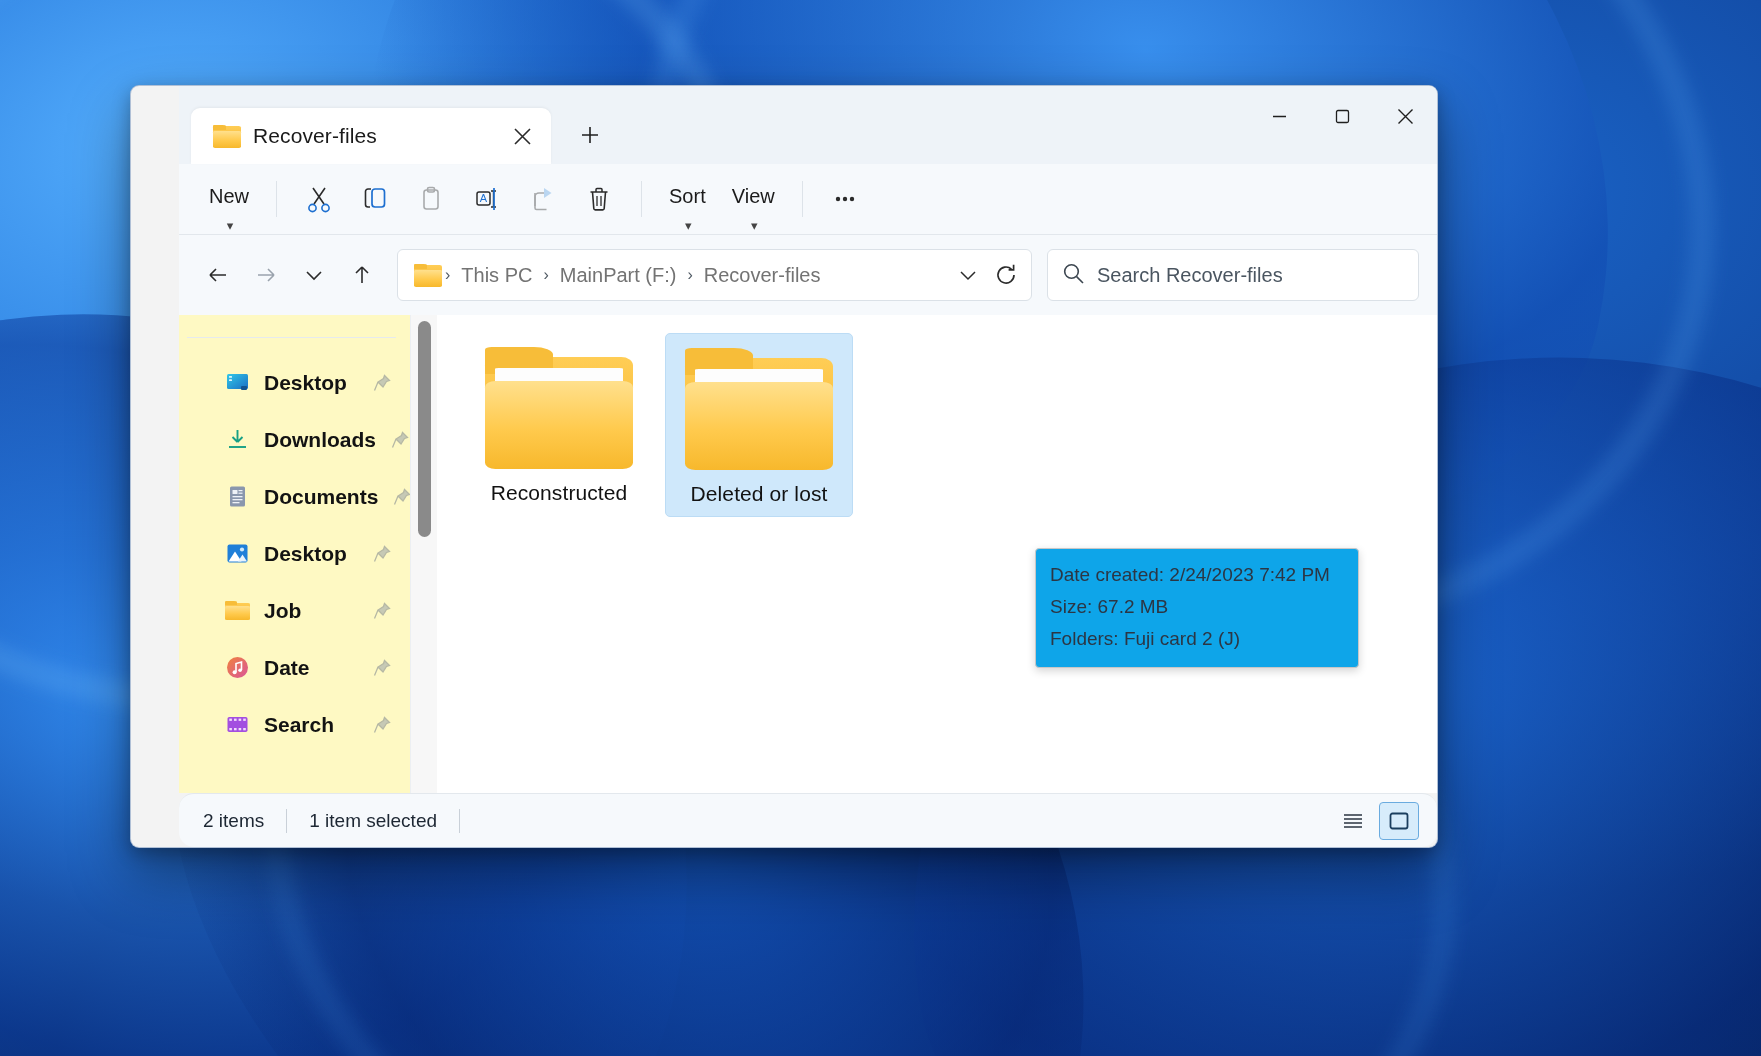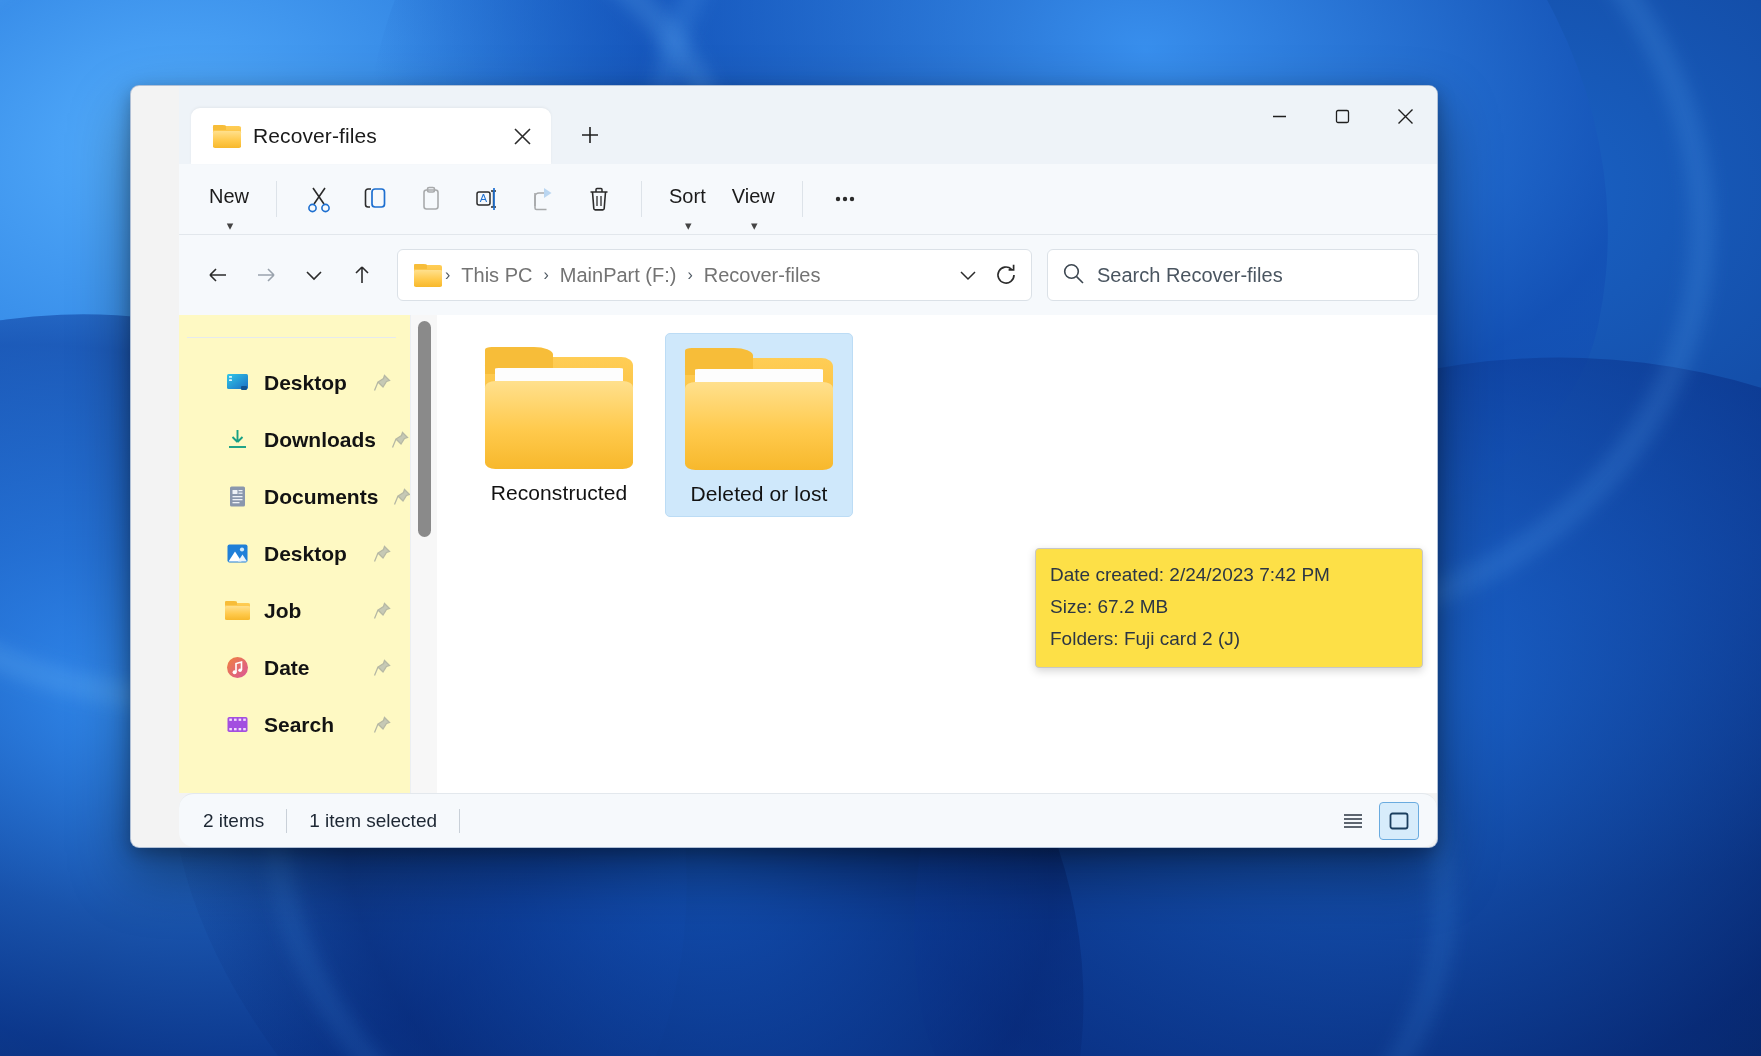--- a/index.html
+++ b/index.html
@@ -255,26 +255,26 @@
   .file-label {
     font-size: 21px; color: #121212;
     text-align: center; white-space: nowrap;
     letter-spacing: .1px;
   }
 
   
   #tooltip {
     position: absolute;
     left: 598px; top: 233px;
-    background: #fde047;
+    background: #0ea5e9;
     border: 1px solid #c7c7c7;
     border-radius: 4px;
     padding: 10px 14px 12px;
     box-shadow: 0 3px 9px rgba(0,0,0,.17);
-    width: 388px;
+    width: 324px;
   }
   .tip-line {
     font-size: 19px; color: #2c3644;
     line-height: 32px; white-space: nowrap;
   }
 
   
   #statusbar {
     height: 54px;
     background: #f6f9fc;

